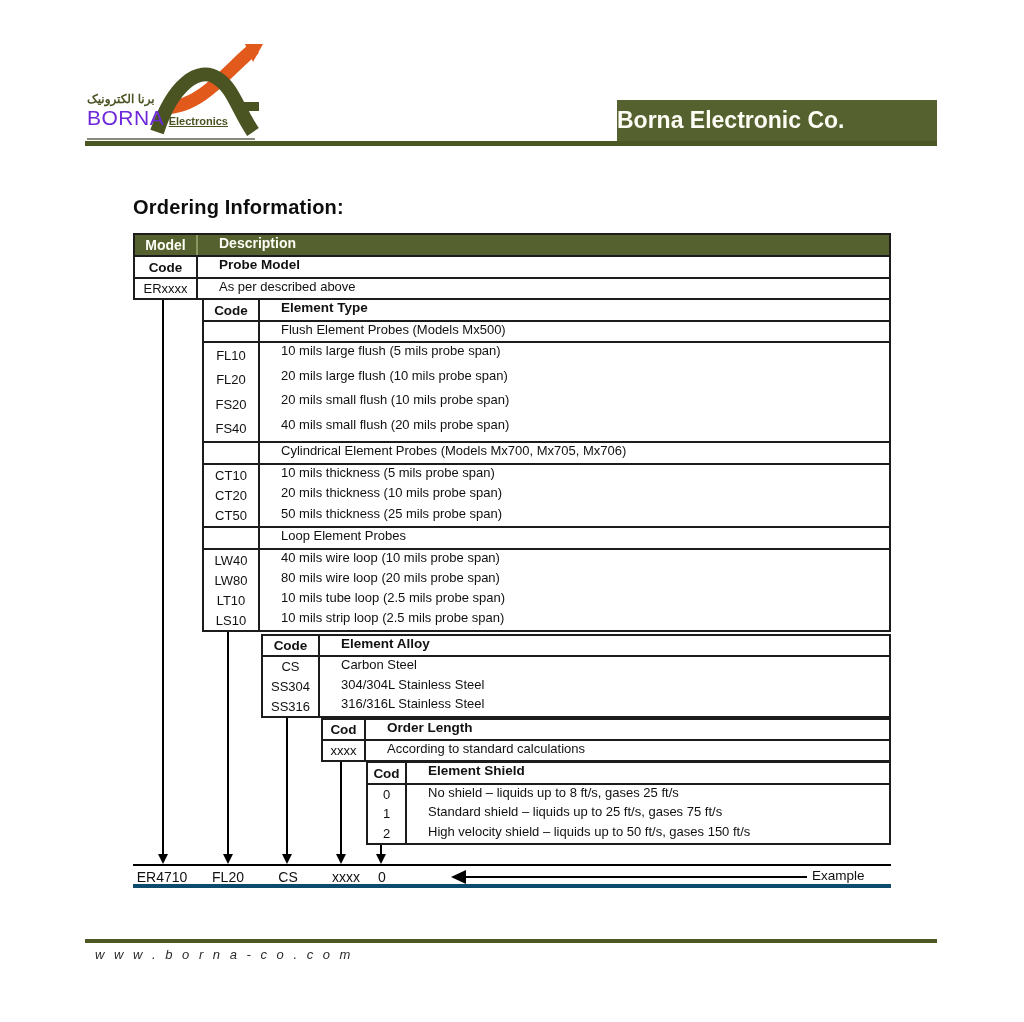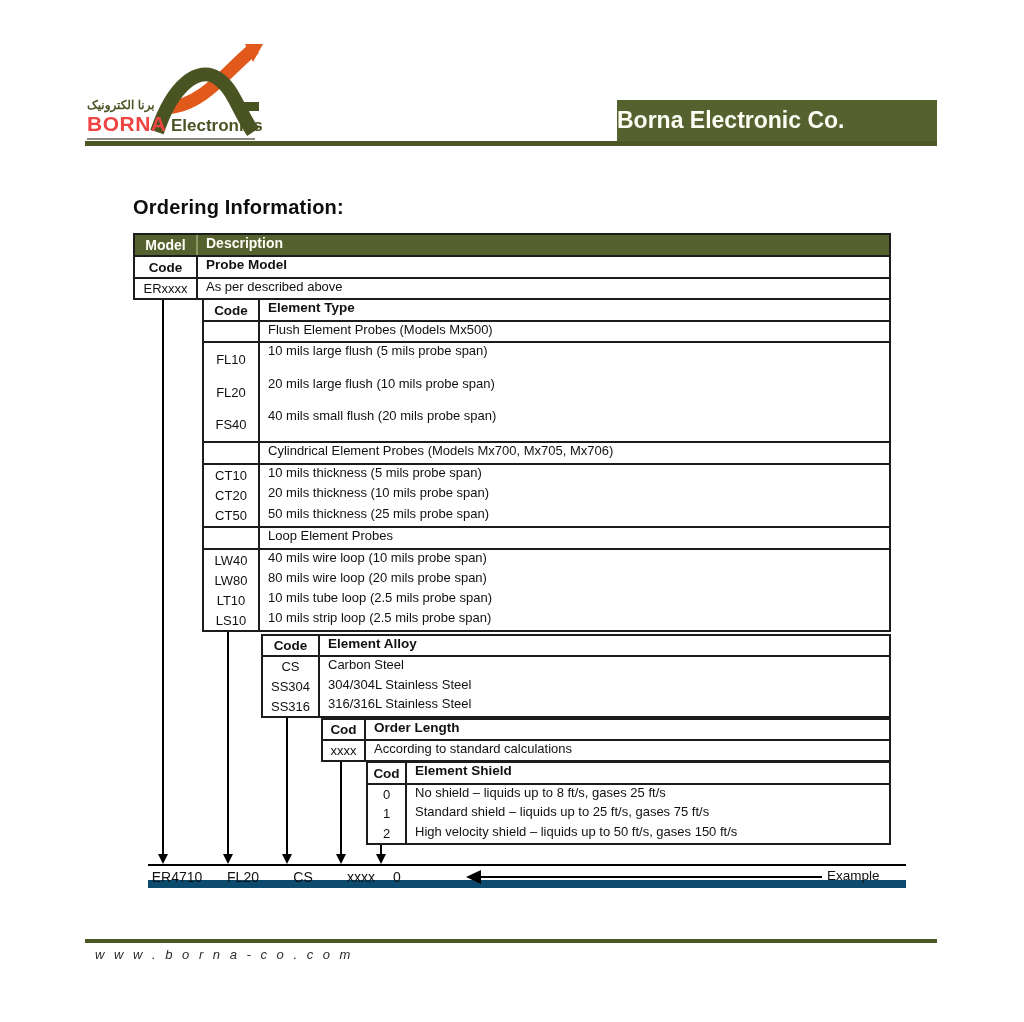--- a/index.html
+++ b/index.html
@@ -7,25 +7,25 @@
   .page {
     position:relative; width:1024px; height:1022px; margin:0 auto;
     background:#ffffff; overflow:hidden;
     font-family:"Liberation Sans", sans-serif; color:#111;
   }
 
   
   .logo { position:absolute; left:85px; top:44px; width:190px; height:100px; }
   .logo svg { position:absolute; left:52px; top:0; }
   .logo-text { position:absolute; left:2px; bottom:4px; width:168px;
-               border-bottom:2px solid #8a8a7a; padding-bottom:2px; }
+               border-bottom:2px solid #8a8a7a; padding-bottom:8px; }
   .farsi { font-size:12px; font-weight:bold; color:#4a5423; line-height:14px; }
   .brand-line { white-space:nowrap; }
-  .brand { font-size:21px; font-weight:bold; color:#ef4444; letter-spacing:.5px; }
-  .brand-sub { font-size:17px; font-weight:bold; color:#4a5423; }
+  .brand { font-size:21px; font-weight:normal; color:#6d28d9; letter-spacing:.5px; }
+  .brand-sub { font-size:11px; font-weight:bold; color:#4a5423;text-decoration:underline; }
 
   .banner {
     position:absolute; left:617px; top:100px; width:320px; height:41px;
     background:#55612e; color:#fdfdf5; font-size:23px; font-weight:bold;
     line-height:41px; padding-left:0; box-sizing:border-box;
   }
   .header-rule { position:absolute; left:85px; top:141px; width:852px; height:5px; background:#4c5824; }
 
   
   .page-title { position:absolute; left:133px; top:196px; font-size:20px; font-weight:bold; color:#0d0d0d; letter-spacing:.2px; }
@@ -35,37 +35,37 @@
     position:absolute; box-sizing:border-box; background:#fff;
     border:2px solid #1c1c1c; display:flex; flex-direction:column;
   }
   .trow { flex:1; display:flex; align-items:flex-start; min-height:0; }
   .code-cell {
     flex:0 0 auto; width:var(--ccw); height:100%;
     display:flex; align-items:center; justify-content:center;
     border-right:2px solid #1c1c1c; box-sizing:border-box;
     font-size:13px;
   }
-  .desc-cell { padding-left:8px; font-size:13px; white-space:nowrap; }
+  .desc-cell { padding-left:21px; font-size:13px; white-space:nowrap; }
   .hdr .code-cell, .hdr .desc-cell { font-weight:bold; font-size:13.5px; }
 
   .main-hdr { background:#55612e; border-color:#1c1c1c; }
   .main-hdr .code-cell { color:#fdfdf5; font-weight:bold; font-size:14px; border-right:2px solid #8d9760; }
   .main-hdr .desc-cell { color:#fdfdf5; font-weight:bold; font-size:14px; }
 
   
   .vline { position:absolute; width:2px; background:#000; }
   .varrow { position:absolute; width:0; height:0;
             border-left:5px solid transparent; border-right:5px solid transparent;
             border-top:10px solid #000; }
 
   
   .exband {
     position:absolute; left:133px; top:864px; width:758px; height:24px;
-    box-sizing:border-box; border-top:2px solid #000; border-bottom:8px solid #0c4a6e;margin-left:15px;
+    box-sizing:border-box; border-top:2px solid #000; border-bottom:4px solid #0c4a6e;
   }
   .excode { position:absolute; top:3px; transform:translateX(-50%);
             font-size:14px; white-space:nowrap; color:#111; }
   .exarrow-line { position:absolute; left:332px; top:10px; width:342px; height:2px; background:#000; }
   .exarrow-head { position:absolute; left:318px; top:4px; width:0; height:0;
                   border-top:7px solid transparent; border-bottom:7px solid transparent;
                   border-right:15px solid #000; }
   .exlabel { position:absolute; left:679px; top:2px; font-size:13.5px; color:#111; }
 
   
@@ -135,20 +135,24 @@
   <div class="tbox" style="left:202px;top:341px;width:689px;height:102px;--ccw:56px">
     <div class="trow">
       <span class="code-cell">FL10</span>
       <span class="desc-cell">10 mils large flush (5 mils probe span)</span>
     </div>
     <div class="trow">
       <span class="code-cell">FL20</span>
       <span class="desc-cell">20 mils large flush (10 mils probe span)</span>
     </div>
     <div class="trow">
+      <span class="code-cell">FS20</span>
+      <span class="desc-cell">20 mils small flush (10 mils probe span)</span>
+    </div>
+    <div class="trow">
       <span class="code-cell">FS40</span>
       <span class="desc-cell">40 mils small flush (20 mils probe span)</span>
     </div>
   </div>
 
   <div class="tbox" style="left:202px;top:441px;width:689px;height:24px;--ccw:56px">
     <div class="trow">
       <span class="code-cell"></span>
       <span class="desc-cell">Cylindrical Element Probes (Models Mx700, Mx705, Mx706)</span>
     </div>

